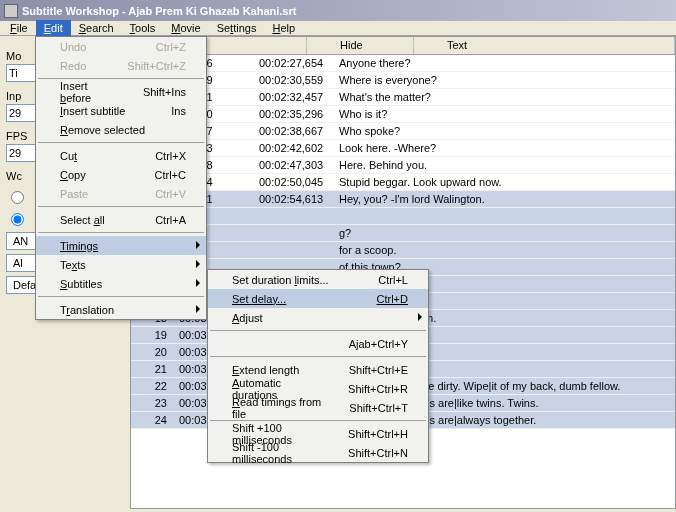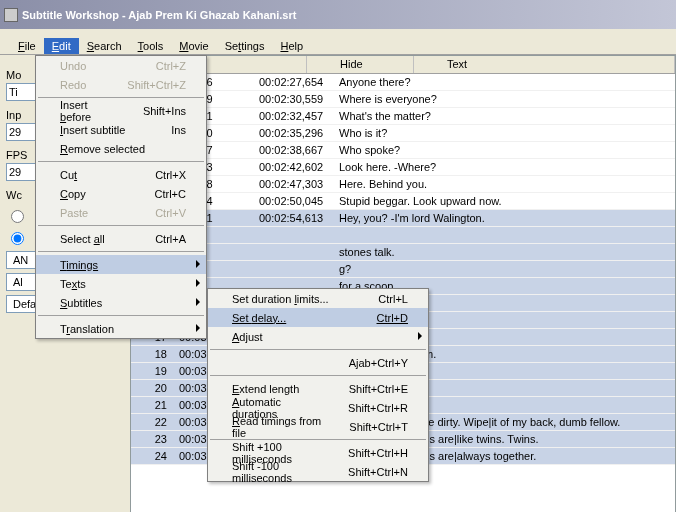--- a/index.html
+++ b/index.html
@@ -10,37 +10,37 @@
     background: #ECE9D8;
     color: #000;
     user-select: none;
     width: 676px;
     height: 512px;
     overflow: hidden;
     position: relative;
   }
   .titlebar {
     background: linear-gradient(90deg,#8B8FA8 0%,#C3C6D7 100%);
-    height: 29px;
+    height: 21px;
     display: flex;
     align-items: center;
     padding-left: 4px;
     color: #fff;
     font-weight: bold;
     font-size: 11px;
   }
   .titlebar .icon {
     width: 14px; height: 14px; margin-right: 4px;
     background: #ccc; border: 1px solid #666;
   }
   .menubar {
     display: flex;
-    height: 26px;
-    align-items: flex-end;
-    padding-left: 10px;
+    height: 15px;
+    align-items: center;
+    padding-left: 2px;
     background: #ECE9D8;
     border-bottom: 1px solid #A0A0A0;
   }
   .menubar-item {
     padding: 2px 8px;
     cursor: default;
   }
   .menubar-item.active {
     background: #316AC5;
     color: #fff;
@@ -246,26 +246,20 @@
         <div class="tr sel">
           <div class="td col-num"></div>
           <div class="td col-show"></div>
           <div class="td col-hide"></div>
           <div class="td col-text"></div>
         </div>
         <div class="tr sel">
           <div class="td col-num"></div>
           <div class="td col-show"></div>
           <div class="td col-hide"></div>
-          <div class="td col-text">stones talk.</div>
-        </div>
-        <div class="tr sel">
-          <div class="td col-num"></div>
-          <div class="td col-show"></div>
-          <div class="td col-hide"></div>
           <div class="td col-text">g?</div>
         </div>
         <div class="tr sel">
           <div class="td col-num"></div>
           <div class="td col-show"></div>
           <div class="td col-hide"></div>
           <div class="td col-text">for a scoop.</div>
         </div>
         <div class="tr sel">
           <div class="td col-num">15</div>

